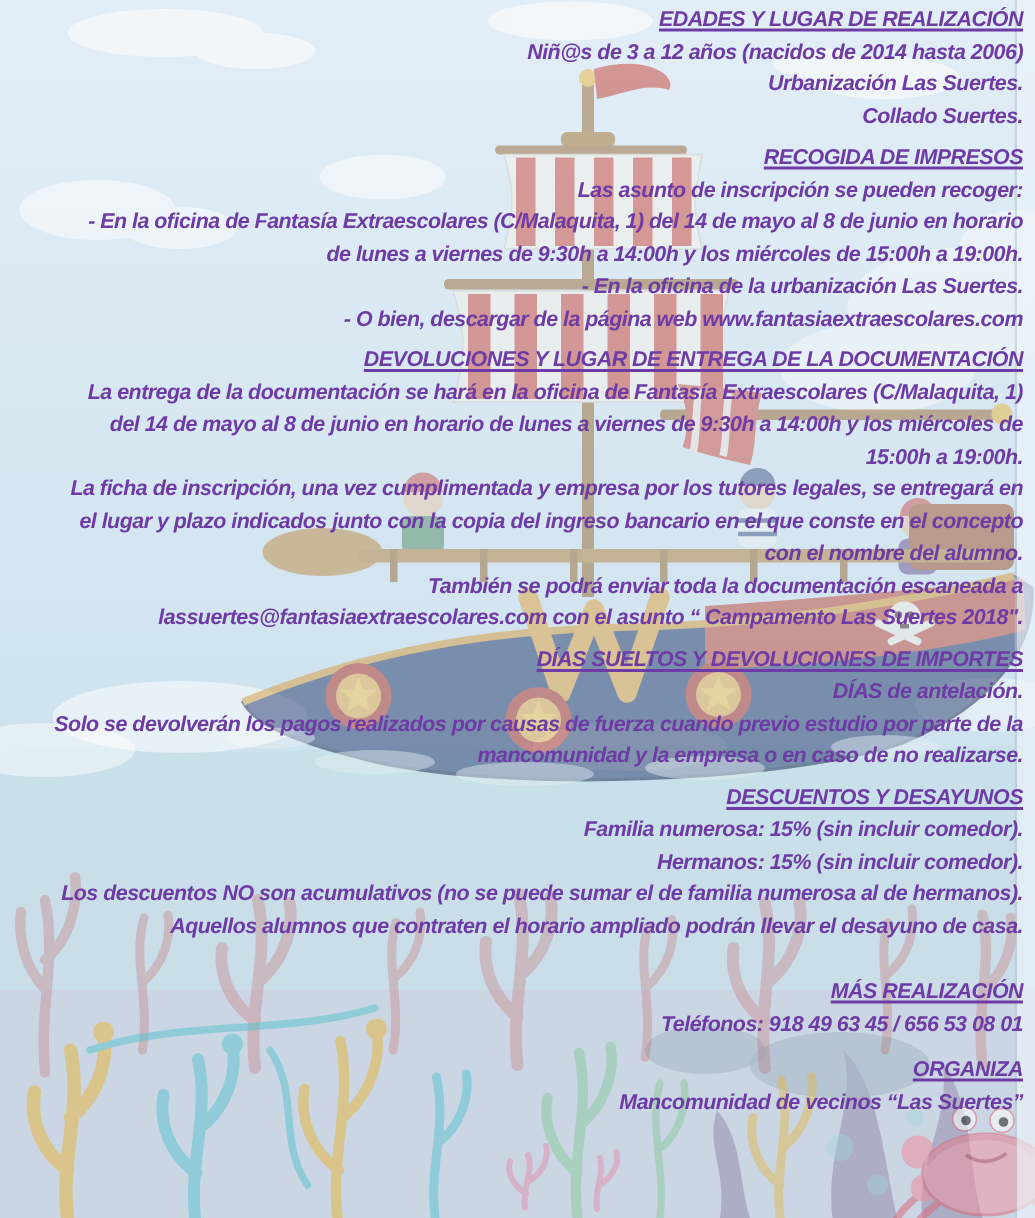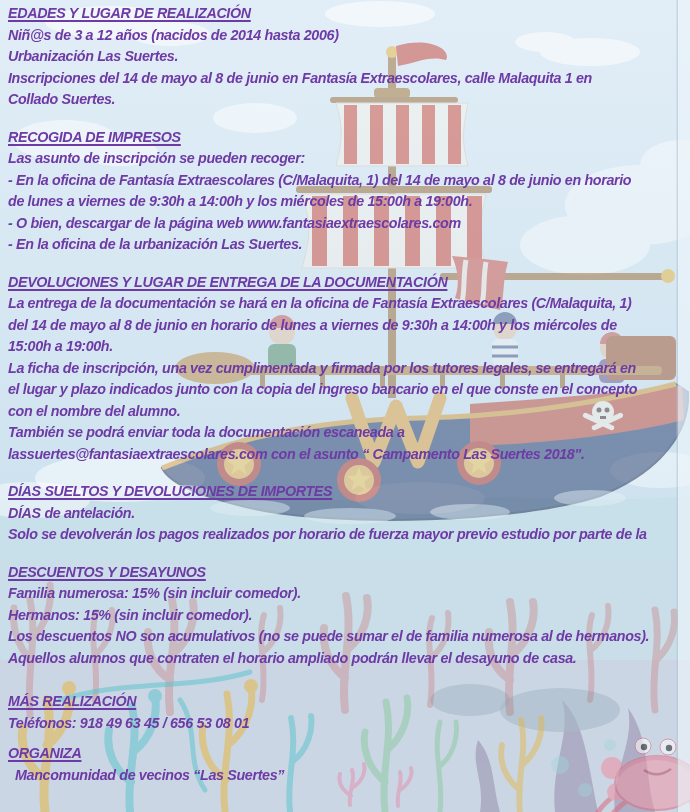--- a/index.html
+++ b/index.html
@@ -2,31 +2,32 @@
 <html><head>
 <meta charset="utf-8">
 <style>
   html,body{margin:0;padding:0;}
   .page{
     position:relative;
     width:690px;height:812px;
     overflow:hidden;
     background:#fdba74;
     font-family:"Liberation Sans","DejaVu Sans",sans-serif;
+    text-align:right;
   }
   .bg{position:absolute;left:0;top:0;width:690px;height:812px;z-index:1;}
   .content{
     position:absolute;left:0;top:0;width:690px;height:812px;z-index:2;
     padding:3px 8px 0 8px;box-sizing:border-box;
     color:#6e3aa5;
     font-weight:bold;font-style:italic;
     font-size:14.3px;letter-spacing:-0.35px;
   }
   .sec{margin:0 0 0 0;}
-  .sec + .sec{margin-top:16px;}
+  .sec + .sec{margin-top:6px;}
   .sec.gap-lg{margin-top:22px;}
   .sec.gap-sm{margin-top:9px;}
   .h{
     height:21.5px;line-height:21.5px;white-space:nowrap;
     text-decoration:underline;
     text-decoration-thickness:1.5px;
     text-underline-offset:2px;
   }
   .ln{height:21.5px;line-height:21.5px;white-space:nowrap;font-style:italic;}
   .ln.indent{padding-left:7px;}
@@ -243,49 +244,49 @@
     <rect x="676.5" y="0" width="1.5" height="812" fill="#b3c2d2" opacity="0.55"></rect>
     <rect x="678" y="0" width="12" height="812" fill="#edf4fa" opacity="0.65"></rect>
   </svg>
 
   <div class="content">
 
     <div class="sec">
       <div class="h">EDADES Y LUGAR DE REALIZACIÓN</div>
       <div class="ln">Niñ@s de 3 a 12 años (nacidos de 2014 hasta 2006)</div>
       <div class="ln">Urbanización Las Suertes.</div>
-      <div class="ln">Inscripciones del 14 de mayo al 8 de junio en Fantasía Extraescolares, calle Malaquita 1 en</div>
       <div class="ln">Collado Suertes.</div>
     </div>
 
     <div class="sec">
       <div class="h">RECOGIDA DE IMPRESOS</div>
       <div class="ln">Las asunto de inscripción se pueden recoger:</div>
       <div class="ln">- En la oficina de Fantasía Extraescolares (C/Malaquita, 1) del 14 de mayo al 8 de junio en horario</div>
       <div class="ln">de lunes a viernes de 9:30h a 14:00h y los miércoles de 15:00h a 19:00h.</div>
+      <div class="ln">- En la oficina de la urbanización Las Suertes.</div>
       <div class="ln">- O bien, descargar de la página web www.fantasiaextraescolares.com</div>
-      <div class="ln">- En la oficina de la urbanización Las Suertes.</div>
     </div>
 
     <div class="sec">
       <div class="h">DEVOLUCIONES Y LUGAR DE ENTREGA DE LA DOCUMENTACIÓN</div>
       <div class="ln">La entrega de la documentación se hará en la oficina de Fantasía Extraescolares (C/Malaquita, 1)</div>
       <div class="ln">del 14 de mayo al 8 de junio en horario de lunes a viernes de 9:30h a 14:00h y los miércoles de</div>
       <div class="ln">15:00h a 19:00h.</div>
-      <div class="ln">La ficha de inscripción, una vez cumplimentada y firmada por los tutores legales, se entregará en</div>
+      <div class="ln">La ficha de inscripción, una vez cumplimentada y empresa por los tutores legales, se entregará en</div>
       <div class="ln">el lugar y plazo indicados junto con la copia del ingreso bancario en el que conste en el concepto</div>
       <div class="ln">con el nombre del alumno.</div>
       <div class="ln">También se podrá enviar toda la documentación escaneada a</div>
       <div class="ln">lassuertes@fantasiaextraescolares.com con el asunto “ Campamento Las Suertes 2018".</div>
     </div>
 
     <div class="sec">
       <div class="h">DÍAS SUELTOS Y DEVOLUCIONES DE IMPORTES</div>
       <div class="ln">DÍAS de antelación.</div>
-      <div class="ln">Solo se devolverán los pagos realizados por horario de fuerza mayor previo estudio por parte de la</div>
+      <div class="ln">Solo se devolverán los pagos realizados por causas de fuerza cuando previo estudio por parte de la</div>
+      <div class="ln">mancomunidad y la empresa o en caso de no realizarse.</div>
     </div>
 
     <div class="sec">
       <div class="h">DESCUENTOS Y DESAYUNOS</div>
       <div class="ln">Familia numerosa: 15% (sin incluir comedor).</div>
       <div class="ln">Hermanos: 15% (sin incluir comedor).</div>
       <div class="ln">Los descuentos NO son acumulativos (no se puede sumar el de familia numerosa al de hermanos).</div>
       <div class="ln">Aquellos alumnos que contraten el horario ampliado podrán llevar el desayuno de casa.</div>
     </div>
 

